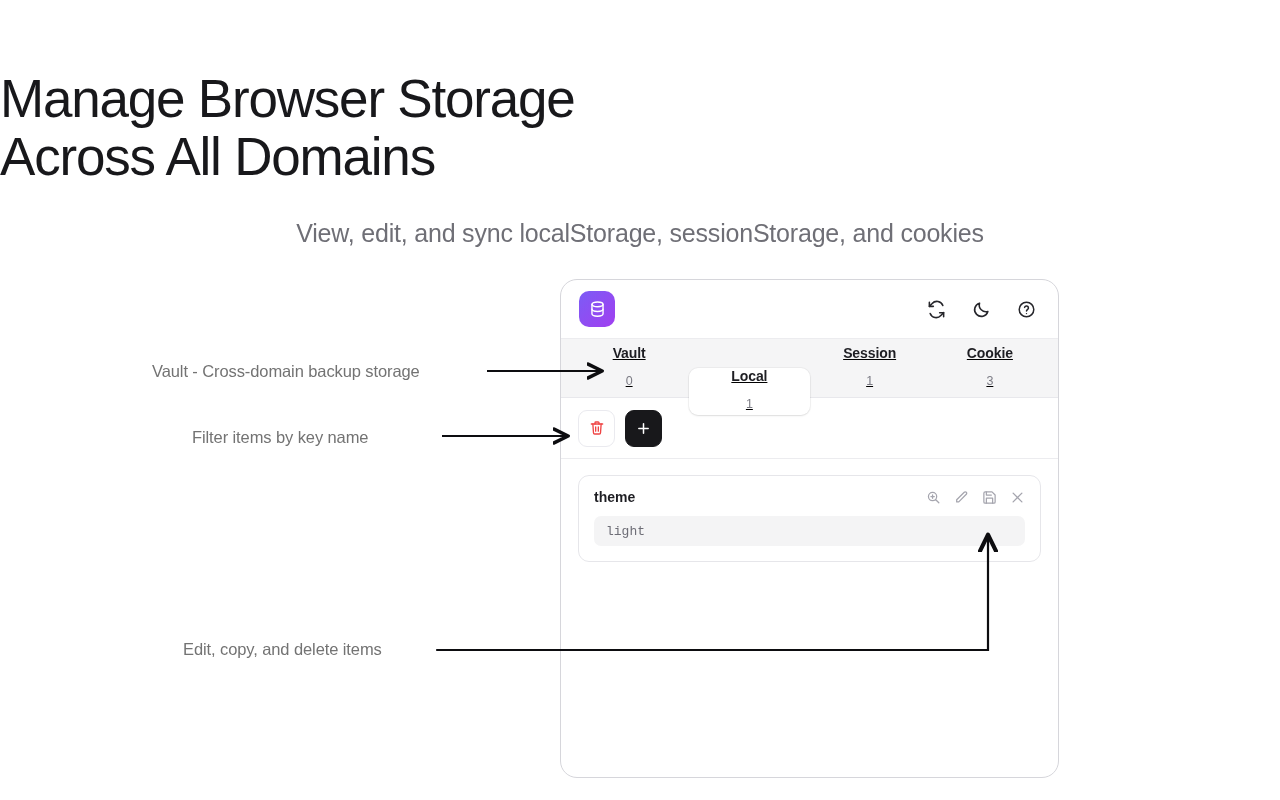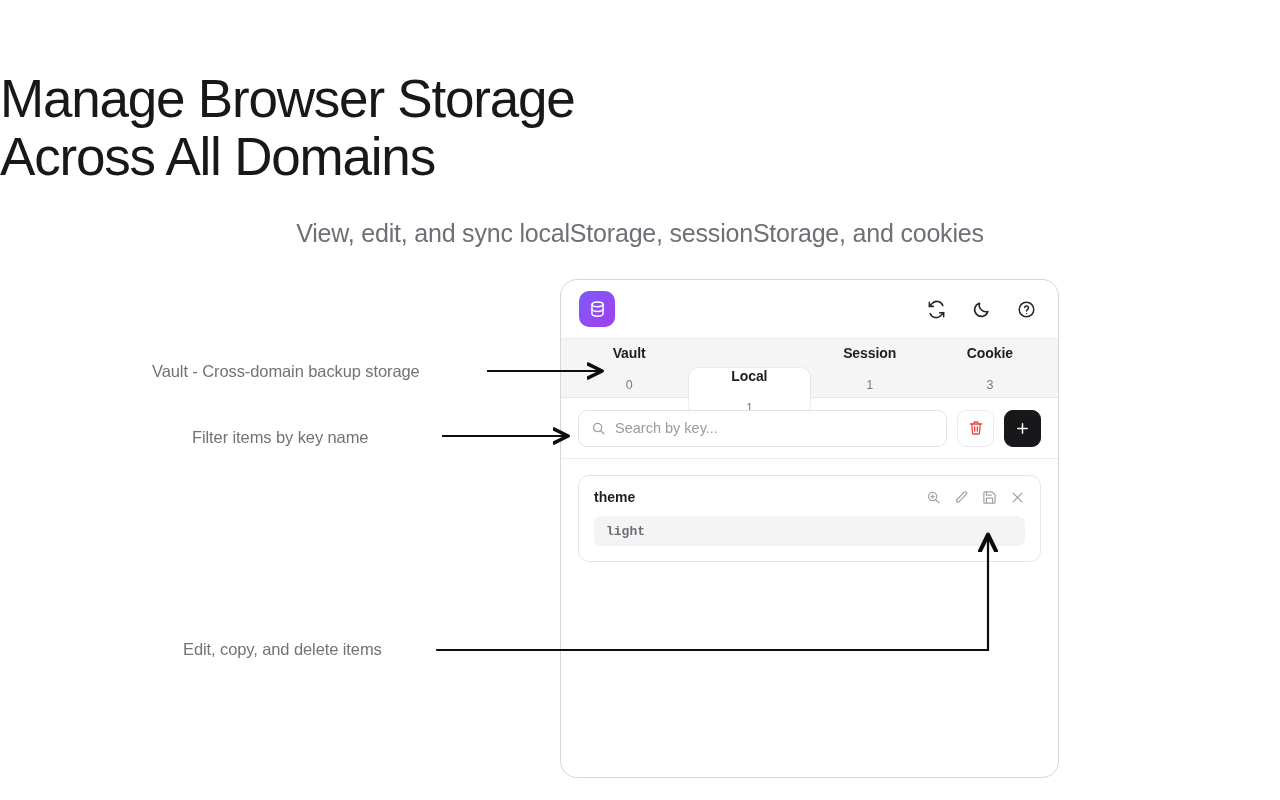--- a/index.html
+++ b/index.html
@@ -62,22 +62,23 @@
   
   .tab-bar {
     height: 59px; background: #f5f5f6;
     border-bottom: 1px solid #e8e8ec;
     display: flex; align-items: center;
     padding: 0 8px;
   }
   .tab {
     flex: 1 1 0; height: 47px; border-radius: 9px;
     display: flex; flex-direction: column;
-    align-items: center; justify-content: space-between; gap: 2px;
+    align-items: center; justify-content: flex-start; gap: 13px;
     cursor: pointer;
+    text-decoration: underline;
   }
   .tab.active {
     background: #ffffff;
     box-shadow: 0 1px 2px rgba(0,0,0,.10), 0 0 0 1px rgba(0,0,0,.035);
     margin-top: 47px;
   }
   .tab-label { font-size: 14px; font-weight: 700; color: #1e1e23; letter-spacing: -.1px; }
   .tab-count { font-size: 12.5px; font-weight: 400; color: #7b7b84; }
 
   
@@ -115,21 +116,21 @@
   }
   .item-head { display: flex; align-items: flex-end; }
   .item-key { font-size: 14px; font-weight: 700; color: #1e1e23; }
   .item-icons { margin-left: auto; display: flex; align-items: center; gap: 13px; }
   .it-icon { width: 15px; height: 15px; display: block; color: #a5a5ae; cursor: pointer; }
   .item-value {
     margin-top: 11px; height: 30px; border-radius: 7px;
     background: #f4f4f5;
     display: flex; align-items: center; padding: 0 12px;
     font-family: "Liberation Mono", monospace;
-    font-size: 13px; color: #6d6d76; font-weight: bold;
+    font-size: 13px; color: #6d6d76;
   }
 
   
   .anno-label {
     position: absolute;
     font-size: 16.5px; color: #737373; white-space: nowrap;
     letter-spacing: -.1px;
   }
   .anno-svg { position: absolute; left: 0; top: 0; width: 1280px; height: 800px; pointer-events: none; }
 </style>
@@ -184,27 +185,20 @@
         <span class="tab-label">Session</span>
         <span class="tab-count">1</span>
       </div>
       <div class="tab">
         <span class="tab-label">Cookie</span>
         <span class="tab-count">3</span>
       </div>
     </div>
 
     <div class="search-row">
-      <div class="search-field">
-        <svg style="width:15px;height:15px;flex:none;color:#a0a0a9" viewBox="0 0 24 24" fill="none" stroke="currentColor" stroke-width="2.1" stroke-linecap="round" stroke-linejoin="round">
-          <circle cx="10.5" cy="10.5" r="6.6"></circle>
-          <line x1="15.6" y1="15.6" x2="20.5" y2="20.5"></line>
-        </svg>
-        <input class="search-input" type="text" placeholder="Search by key..." style="">
-      </div>
 
       <div class="btn-sq btn-delete">
         <svg style="width:16px;height:16px;color:#ef4444" viewBox="0 0 24 24" fill="none" stroke="currentColor" stroke-width="2" stroke-linecap="round" stroke-linejoin="round">
           <polyline points="3.5 6 20.5 6"></polyline>
           <path d="M9 6V4.2A1.2 1.2 0 0 1 10.2 3h3.6A1.2 1.2 0 0 1 15 4.2V6"></path>
           <path d="M5.8 6l.9 13.1A1.9 1.9 0 0 0 8.6 21h6.8a1.9 1.9 0 0 0 1.9-1.9L18.2 6"></path>
           <line x1="10" y1="10.5" x2="10" y2="16.8"></line>
           <line x1="14" y1="10.5" x2="14" y2="16.8"></line>
         </svg>
       </div>

